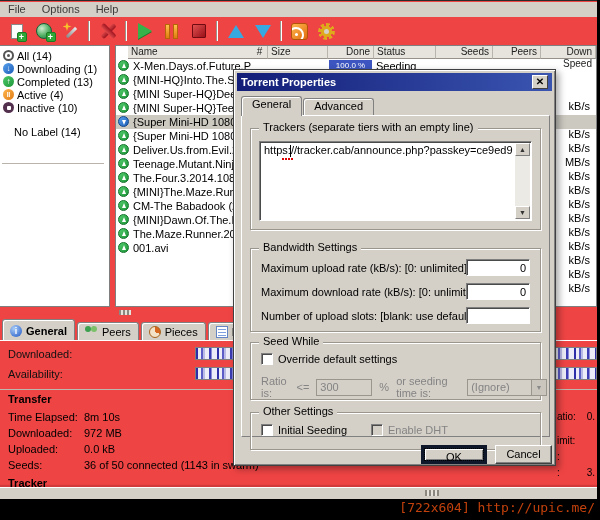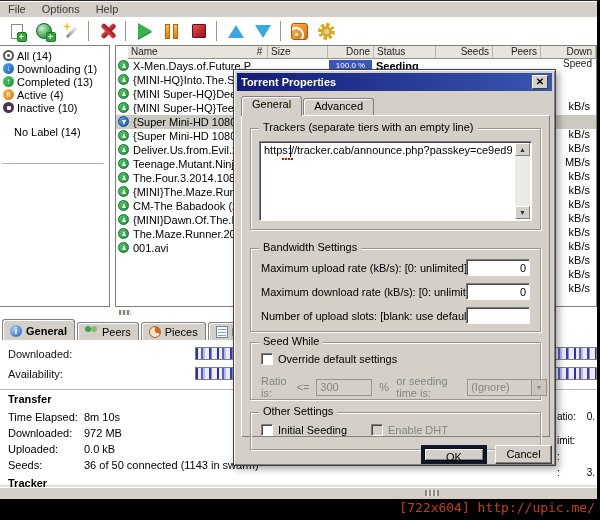--- a/index.html
+++ b/index.html
@@ -1,18 +1,18 @@
 <!DOCTYPE html>
 <html><head>
 <meta charset="utf-8">
 <style>
   * { margin:0; padding:0; box-sizing:border-box; font-family:"Liberation Sans",sans-serif; }
   html,body { width:600px; height:520px; }
   body { background:#000; position:relative; overflow:hidden; }
-  .app { position:absolute; left:0; top:0; width:597px; height:498px; background:#ffffff; border-top:1px solid #2a2a2a; }
+  .app { position:absolute; left:0; top:0; width:597px; height:498px; background:#ef4444; border-top:1px solid #2a2a2a; }
 
   
   .menubar { position:absolute; left:0; top:1px; width:100%; height:15px; display:flex; font-size:11px; background:#d4d0c8; }
   .menu-item { padding:1px 8px; color:#3a3a3a; }
 
   
   .toolbar { position:absolute; left:0; top:16px; width:100%; height:28px; display:flex; align-items:center; padding-left:3px; }
   .tbtn { width:27px; height:24px; display:flex; align-items:center; justify-content:center; position:relative; }
   .tsep { width:2px; height:20px; border-left:1px solid #99958d; border-right:1px solid #fff; margin:0 4px; }
   .i-page { width:12px; height:15px; background:#fdfdfd; border:1px solid #8a8a8a; position:relative; }
@@ -54,21 +54,21 @@
   .hr-right { text-align:right; } .hr-center { text-align:center; }
   .trow { position:absolute; left:0; width:480px; height:14px; font-size:11px; line-height:14px; white-space:nowrap; }
   .trow.selected { background:#ccc9c1; }
   .ticon { position:absolute; left:2px; top:1px; width:11px; height:11px; border-radius:50%; }
   .ticon.seed { background:linear-gradient(135deg,#52cc6e,#1a9434); border:1px solid #11712a; }
   .ticon.dl { background:linear-gradient(135deg,#5aa2ee,#1b5cb8); border:1px solid #104688; }
   .ticon.seed::after { content:""; position:absolute; left:2.5px; top:2px; border-left:2.5px solid transparent; border-right:2.5px solid transparent; border-bottom:5px solid #fff; }
   .ticon.dl::after { content:""; position:absolute; left:2.5px; top:3px; border-left:2.5px solid transparent; border-right:2.5px solid transparent; border-top:5px solid #fff; }
   .tname { position:absolute; left:17px; width:118px; overflow:hidden; }
   .tdone { position:absolute; left:213px; width:43px; top:1px; height:12px; background:#3c55c0; color:#fff; font-size:8px; line-height:12px; text-align:center; }
-  .tstatus { position:absolute; left:260px; width:60px;font-weight:bold; }
+  .tstatus { position:absolute; left:260px; width:60px; }
   .tspeed { position:absolute; left:425px; width:51px; text-align:right; padding-right:2px;margin-top:40px; }
 
   .grip { background:repeating-linear-gradient(90deg,#8c8880 0 2px,#e6e3dc 2px 4px); }
   .grip1 { position:absolute; left:119px; top:309px; width:12px; height:5px; }
   .grip2 { position:absolute; left:425px; top:489px; width:14px; height:6px; }
 
   
   .dtabs { position:absolute; left:2px; top:318px; height:22px; display:flex; align-items:flex-end; }
   .dtab { height:19px; display:flex; align-items:center; gap:4px; padding:0 7px; font-size:11px; background:#d4d0c8; border:1px solid #7f7f7f; border-bottom:none; border-radius:3px 3px 0 0; margin-right:2px; box-shadow:inset 1px 1px 0 #fff; }
   .dtab.active { height:22px; font-weight:bold; }

